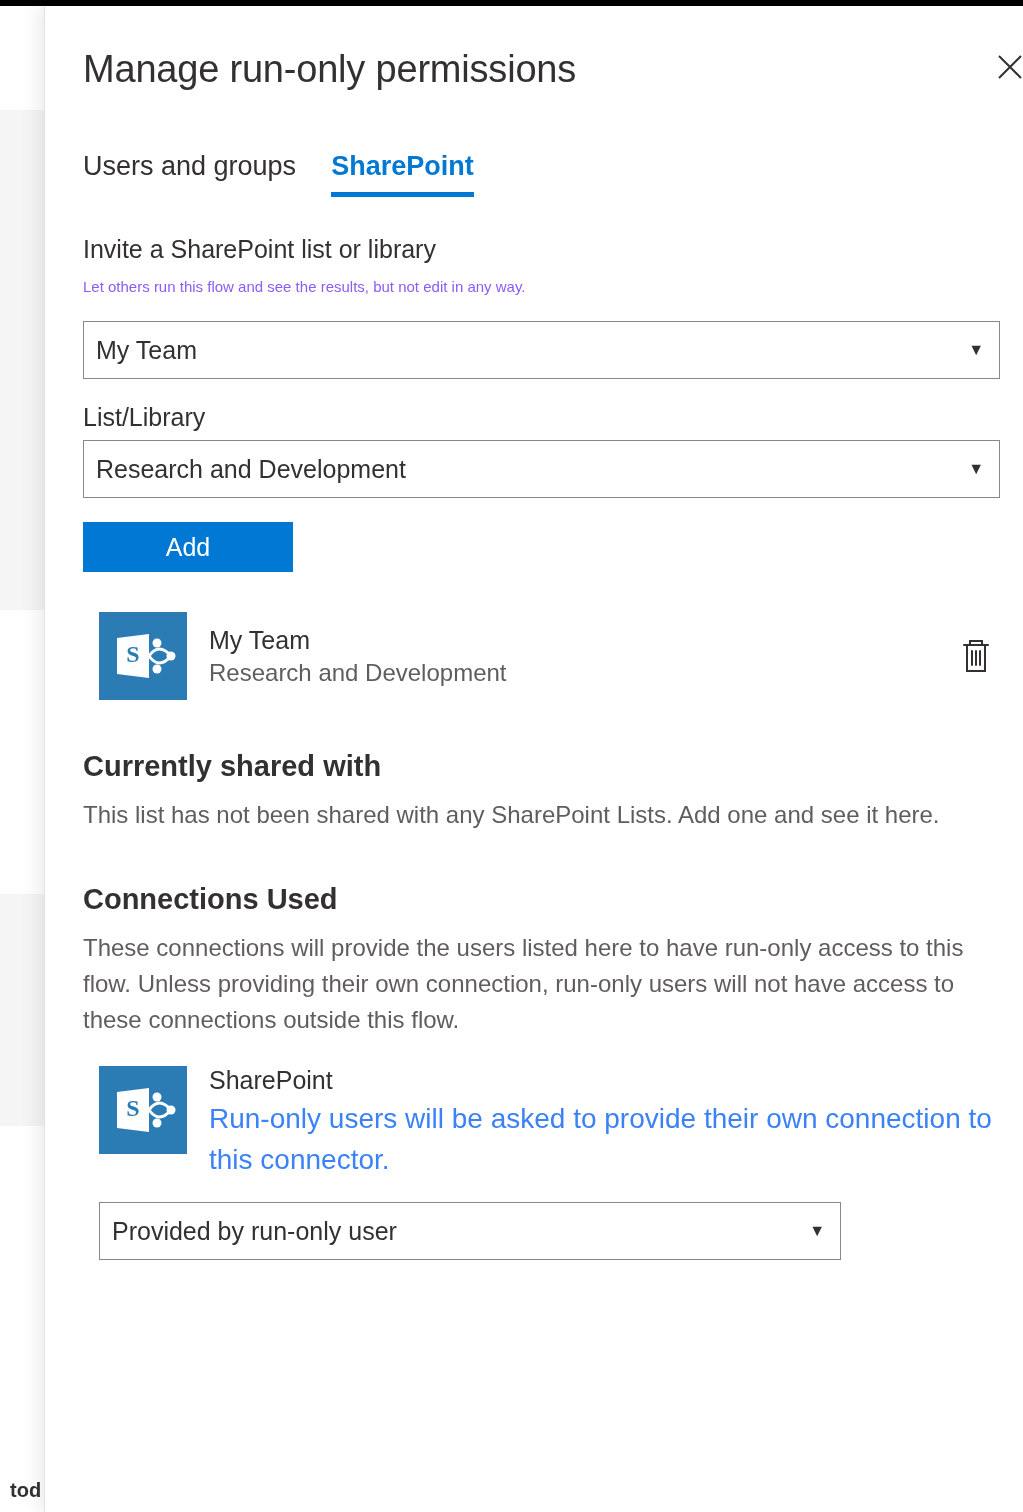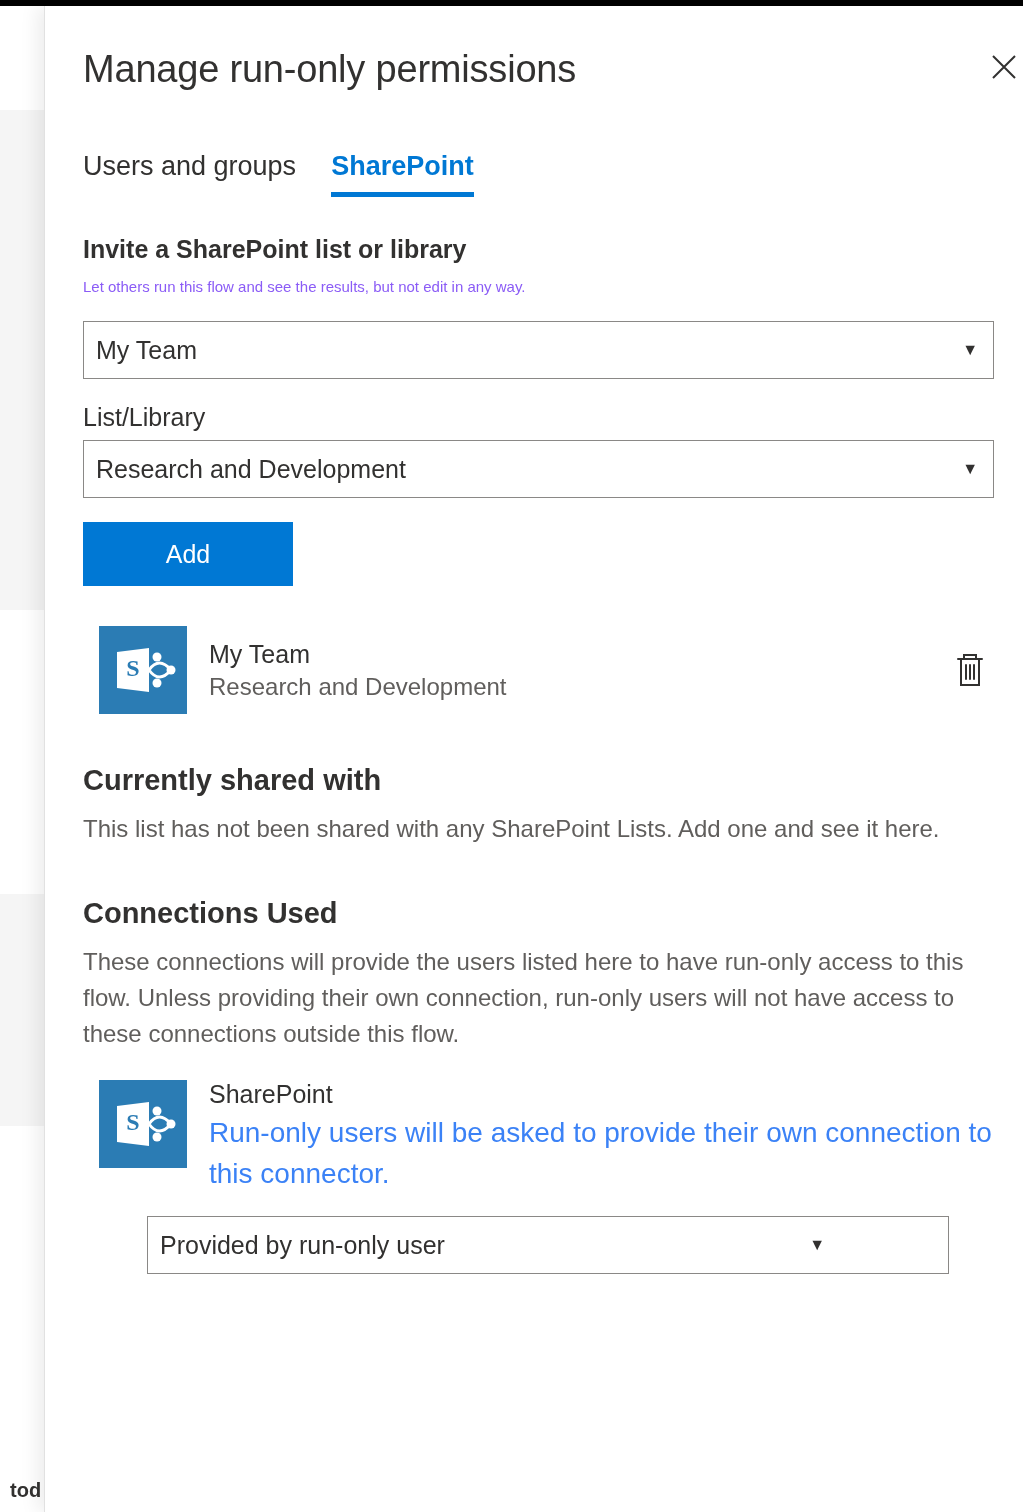--- a/index.html
+++ b/index.html
@@ -50,21 +50,21 @@
     }
     .panel {
       position: absolute;
       top: 6px;
       left: 44px;
       right: 0;
       bottom: 0;
       background: #fff;
       border-left: 1px solid #e1e1e1;
       box-shadow: -6px 0 18px rgba(0,0,0,0.08);
-      padding: 42px 29px 36px 38px;
+      padding: 42px 23px 36px 38px;
       overflow: hidden;
     }
     .panel-header {
       display: flex;
       align-items: center;
       justify-content: space-between;
       margin-bottom: 60px;
     }
     .panel-title {
       font-size: 38px;
@@ -95,21 +95,21 @@
       padding-bottom: 10px;
       border-bottom: 5px solid transparent;
     }
     .tab.active {
       color: #0078d4;
       font-weight: 600;
       border-bottom-color: #0078d4;
     }
     .section-title {
       font-size: 25px;
-      font-weight: 700;
+      font-weight: 400;
       color: #323130;
       margin-bottom: 12px;
     }
     .section-desc {
       font-size: 15px;
       color: #8b5cf6;
       line-height: 1.4;
       margin-bottom: 24px;
     }
     .field-label {
@@ -137,21 +137,21 @@
       position: absolute;
       right: 16px;
       top: 50%;
       transform: translateY(-50%);
       pointer-events: none;
       font-size: 16px;
       color: #323130;
     }
     .add-btn {
       width: 210px;
-      height: 64px;
+      height: 50px;
       background: #0078d4;
       color: #fff;
       font-size: 25px;
       border: none;
       cursor: pointer;
       margin-bottom: 40px;
     }
     .list-item {
       display: flex;
       align-items: center;
@@ -222,22 +222,21 @@
     .conn-desc {
       font-size: 28px;
       color: #3b82f6;
       line-height: 1.45;
     }
     .conn-select-wrap {
       position: relative;
       padding-left: 16px;
     }
     .conn-select-wrap .select {
-      width: 802px;
-      margin-left: 48px;
+      width: 742px;
     }
   </style>
 </head>
 <body>
 
 <div class="topbar"></div>
 
 <div class="bg-strip white" style="top:6px;height:104px;"></div>
 <div class="bg-strip" style="top:110px;height:500px;"></div>
 <div class="bg-strip white" style="top:610px;height:284px;">

